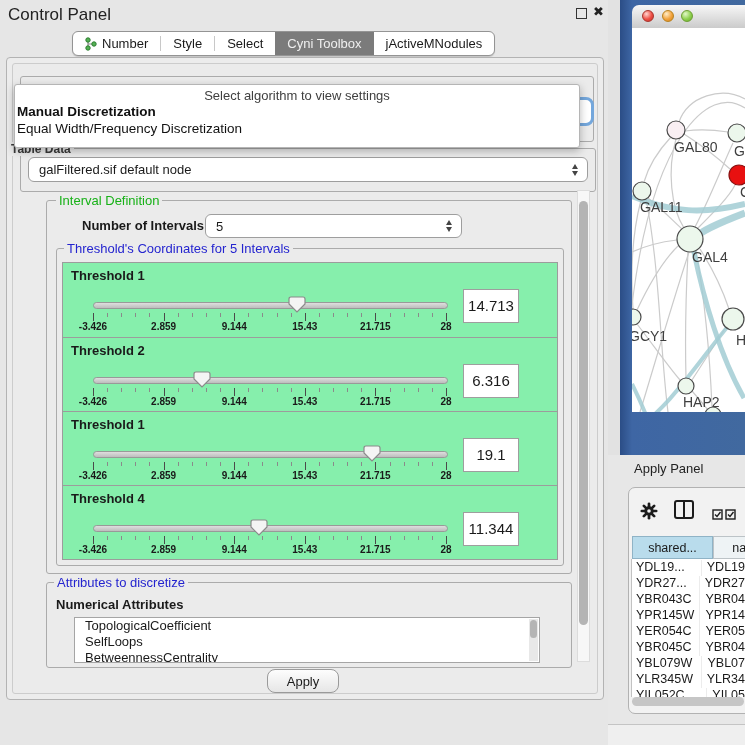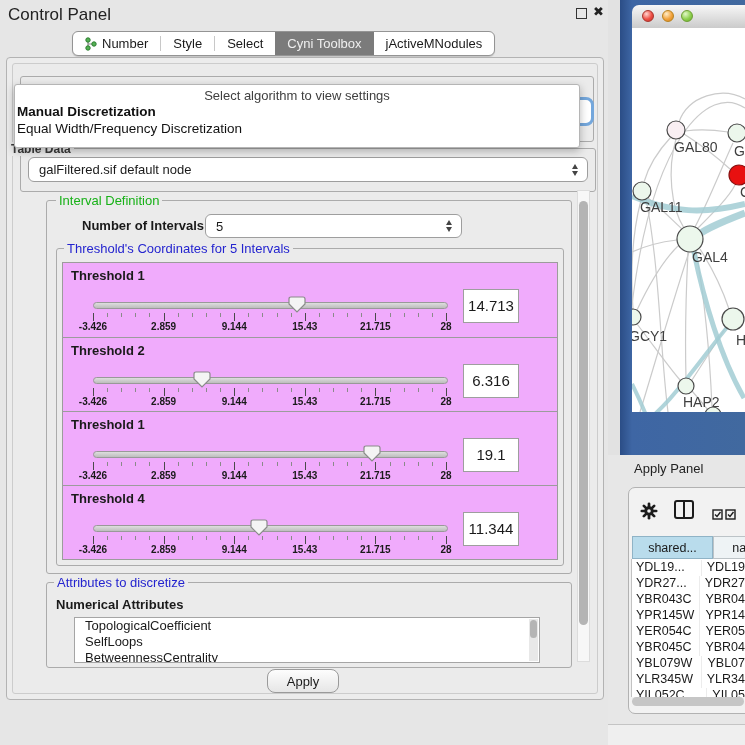--- a/index.html
+++ b/index.html
@@ -47,21 +47,21 @@
          border-radius:3px;box-shadow:0 3px 8px rgba(0,0,0,.28);z-index:40;}
   .popup-ph{position:absolute;left:0;top:3px;width:100%;text-align:center;color:#404040;font-size:13px;}
   .popup-opt{position:absolute;left:2px;height:16px;font-size:13.5px;color:#111;white-space:nowrap;}
 
   
   .vscroll{left:577px;top:190px;width:13px;height:472px;background:#f7f7f7;border:1px solid #dcdcdc;
            box-sizing:border-box;}
   .vthumb{position:absolute;left:1px;top:10px;width:9px;height:424px;background:#b4b4b4;border-radius:5px;}
 
   
-  .thr-stack{left:62px;top:262px;width:494px;height:296px;border:1px solid #9c9c9c;background:#f0abfc;}
+  .thr-stack{left:62px;top:262px;width:494px;height:296px;border:1px solid #9c9c9c;background:#86efac;}
   .thr-row{position:relative;height:73px;border-top:1px solid #9c9c9c;}
   .thr-row:first-child{border-top:none;height:74px;}
   .thr-label{position:absolute;left:8px;top:5px;font-weight:bold;font-size:13px;}
   .thr-track{position:absolute;left:30px;top:39px;width:353px;height:5px;
              background:linear-gradient(#dedede,#bdbdbd);border:1px solid #999;border-radius:4px;}
   .thr-thumb{position:absolute;top:33px;width:18px;height:17px;}
   .thr-ticks{position:absolute;left:30px;top:50px;width:353px;height:10px;}
   .tick{position:absolute;top:0;width:1px;}
   .tick.major{height:8px;background:#4a4a4a;}
   .tick.minor{height:4px;background:#8a8a8a;}

